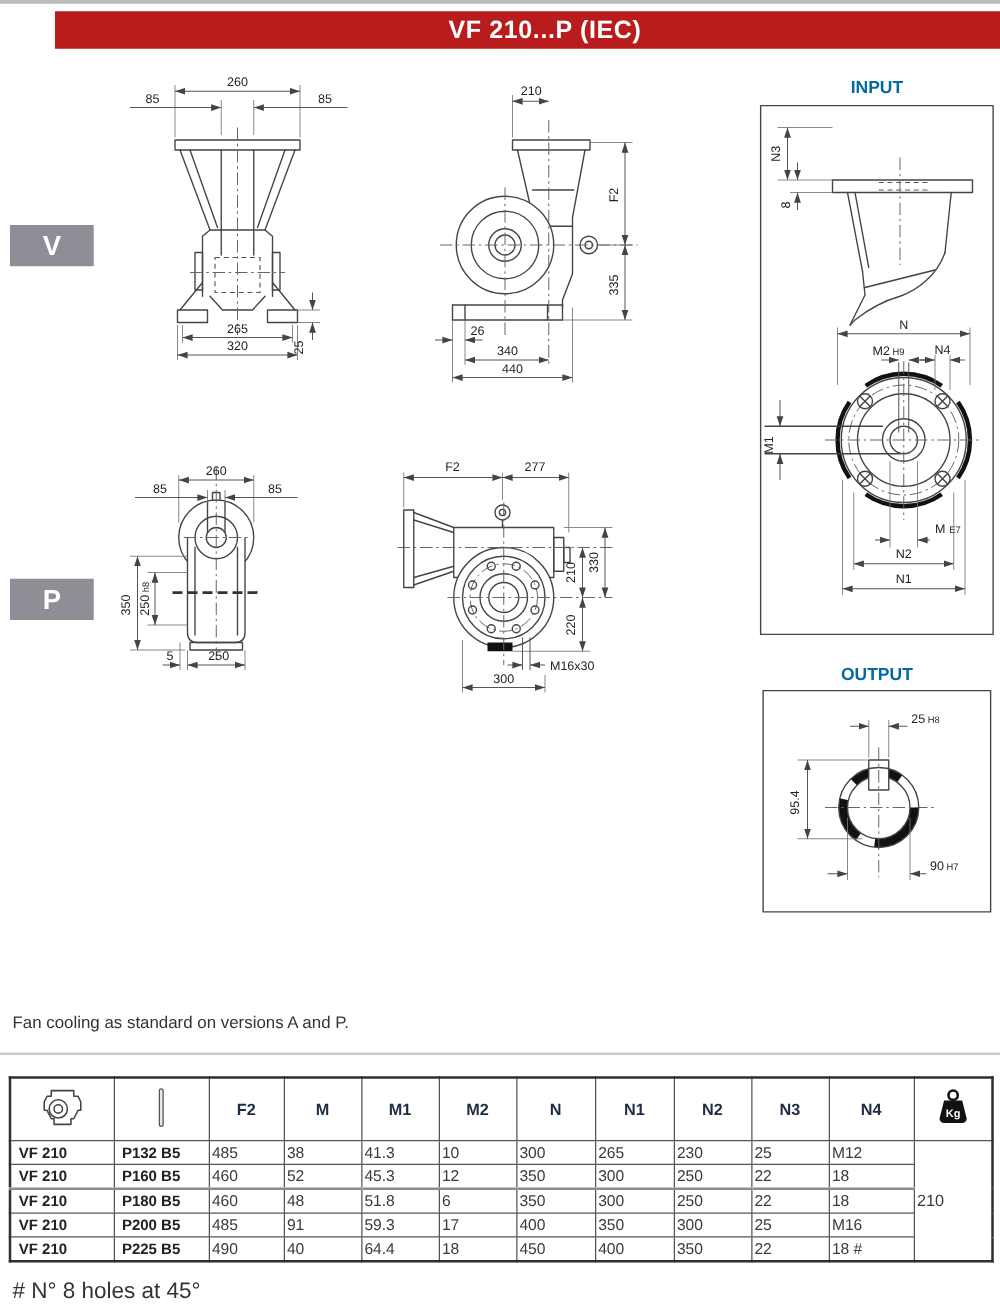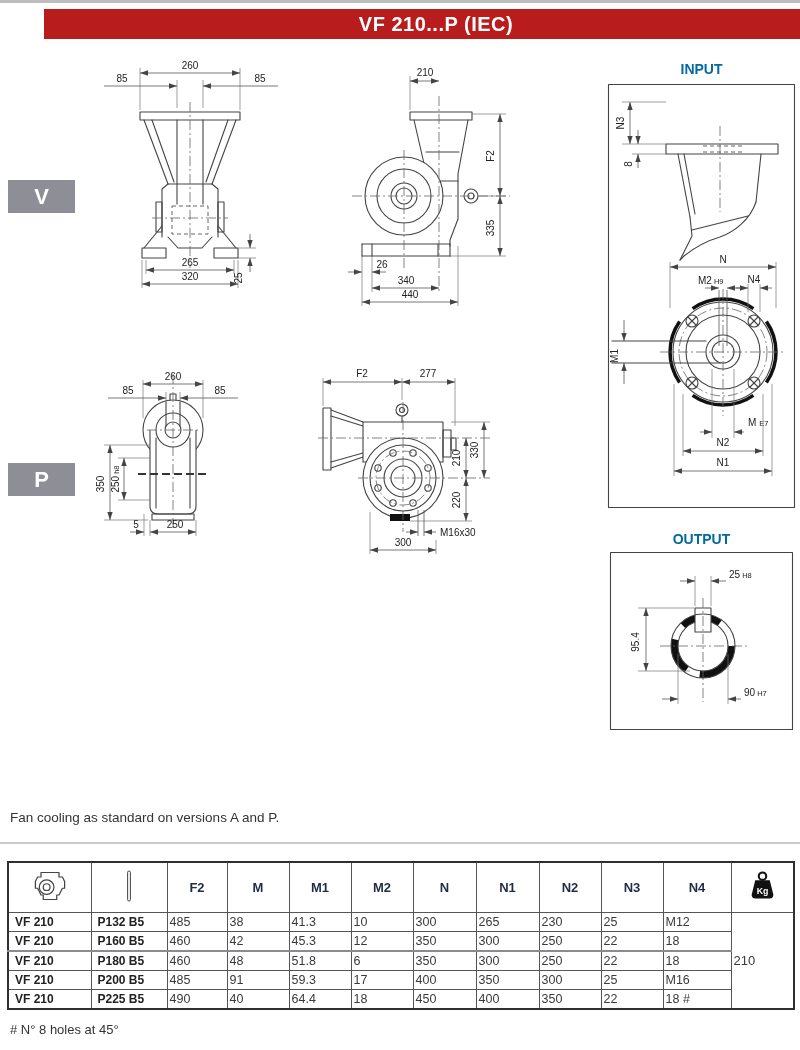--- a/index.html
+++ b/index.html
@@ -29,21 +29,21 @@
   #tablerule{left:0;top:842px;width:800px;height:2px;background:#c9c9cd;}
   table#dimtable{position:absolute;left:7px;top:861px;width:786px;border-collapse:collapse;
                  table-layout:fixed;border:2px solid #2f2f33;}
   #dimtable th{height:49px;border:1px solid #555;font-size:13px;color:#1f2c45;
                font-weight:bold;text-align:center;padding:0;}
   #dimtable td{height:18px;border:1px solid #555;font-size:12.5px;color:#3a3a3a;
                text-align:left;padding:0 2px;white-space:nowrap;}
   #dimtable td.lft{text-align:left;padding-left:6px;font-weight:bold;color:#222;font-size:12px;}
   #dimtable tr.sep td{border-top:2.5px solid #8a8a90;}
   #dimtable td.kgcell{font-size:13px;}
-  #footnote{left:10px;top:1022px;font-size:13px;color:#333;}
+  #footnote{left:10px;top:1022px;font-size:18px;color:#333;}
 </style>
 </head>
 <body>
 
 <div id="page">
 
   <svg width="0" height="0" style="position:absolute">
       <defs>
     <marker id="ar" viewBox="0 0 10 6" markerWidth="9" markerHeight="6" refX="9" refY="3" orient="auto-start-reverse" markerUnits="userSpaceOnUse">
       <path d="M0,0 L9,3 L0,6 z" fill="#444"></path>
@@ -440,21 +440,21 @@
           <td>265</td>
       <td>230</td>
           <td>25</td>
       <td>M12</td>
       <td class="kgcell" rowspan="5">210</td>
     </tr>
     <tr>
       <td class="lft">VF 210</td>
       <td class="lft">P160 B5</td>
       <td>460</td>
-          <td>42</td>
+          <td>52</td>
       <td>45.3</td>
           <td>12</td>
       <td>350</td>
           <td>300</td>
       <td>250</td>
           <td>22</td>
       <td>18</td>
     </tr>
     <tr class="sep">
       <td class="lft">VF 210</td>

